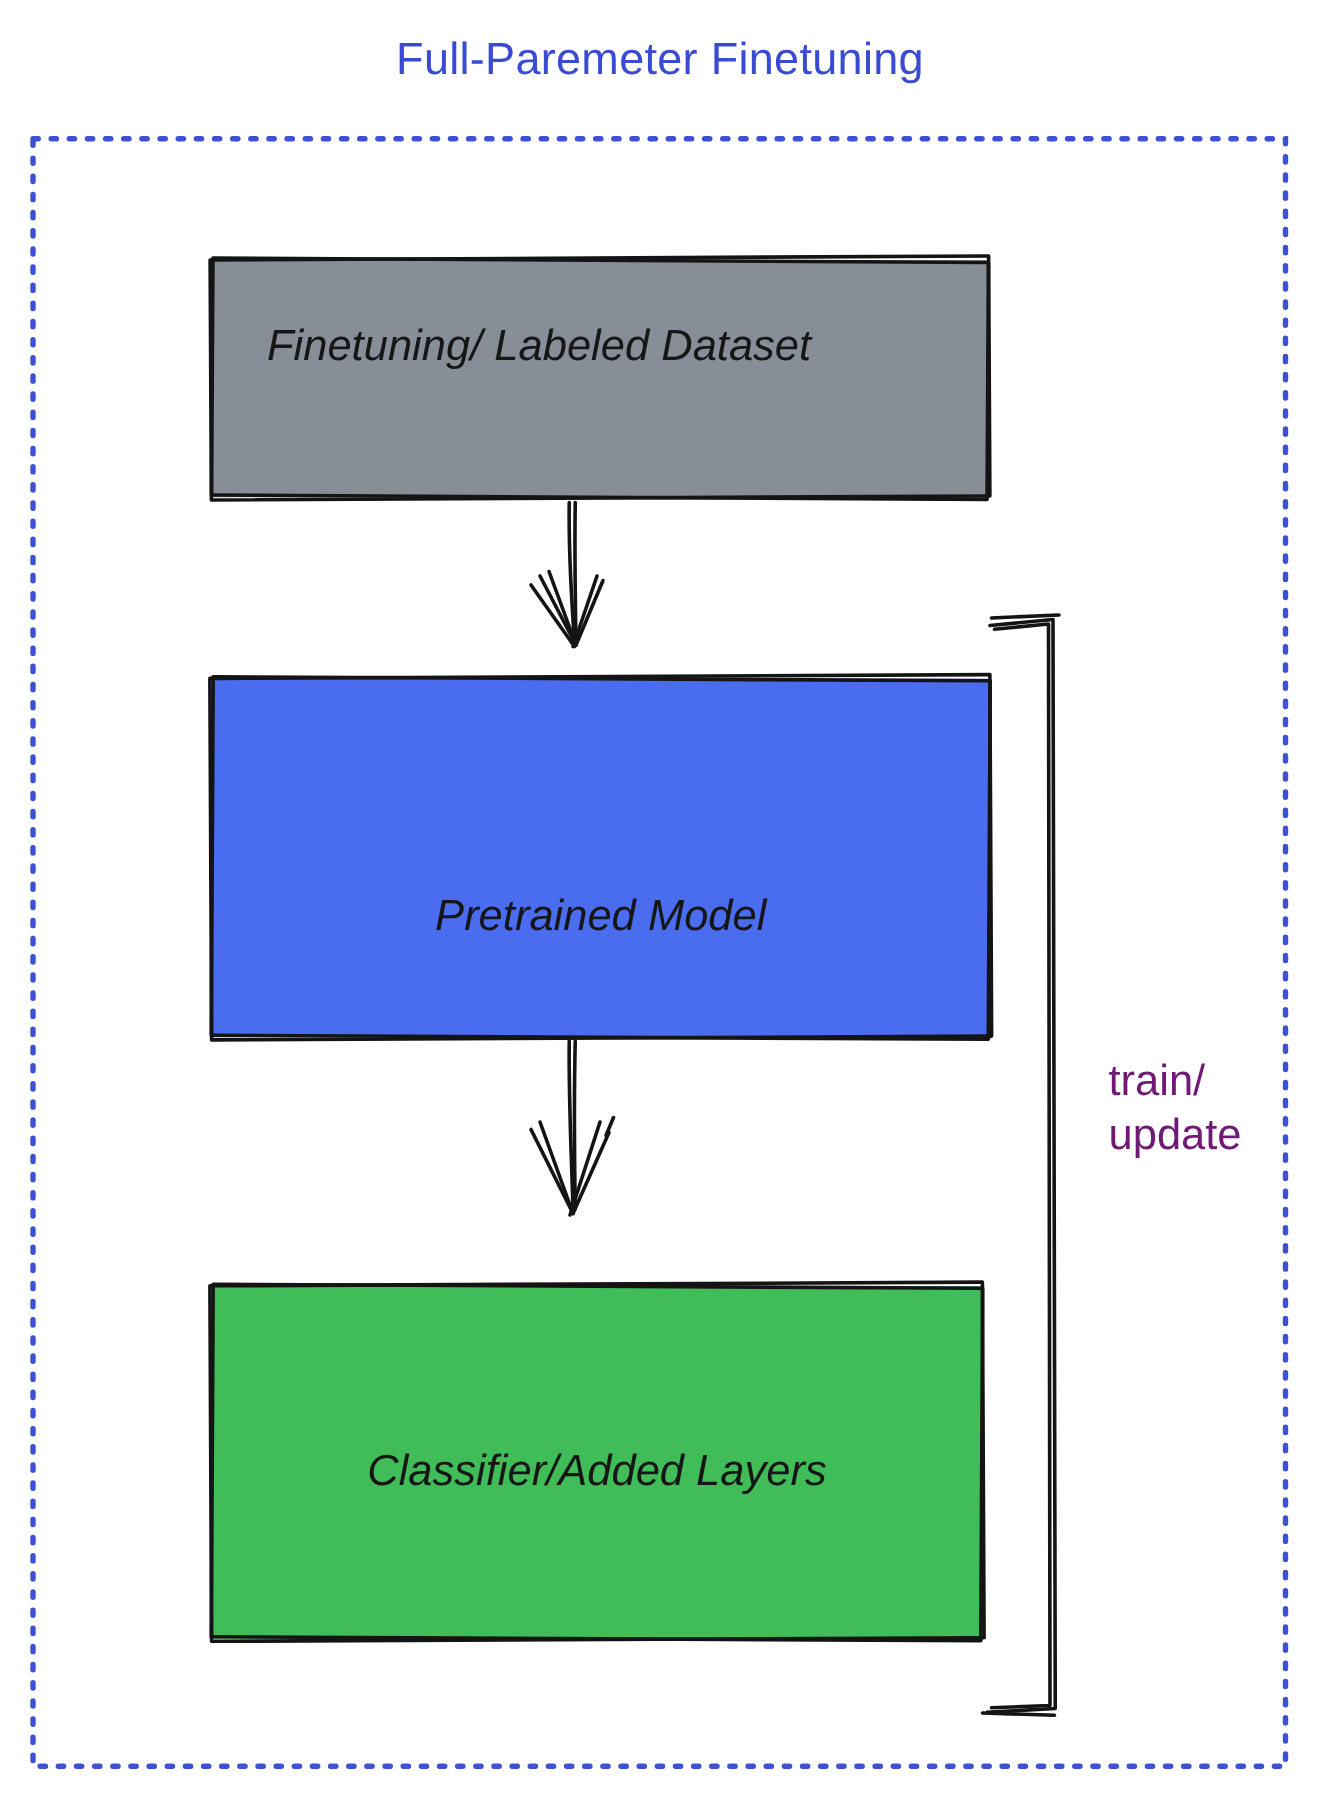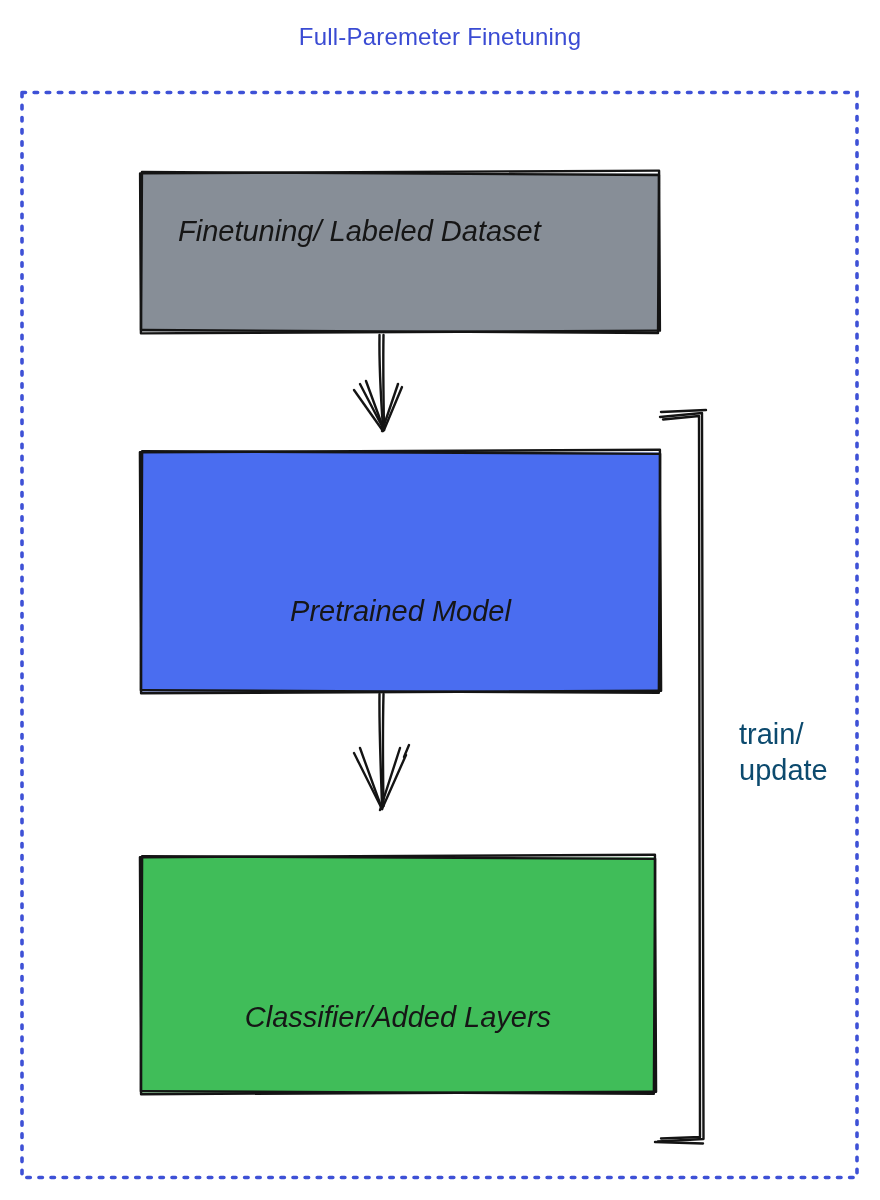--- a/index.html
+++ b/index.html
@@ -22,21 +22,21 @@
     width: 880px;
     height: 1200px;
     display: block;
   }
   .diagram-title {
     position: absolute;
     left: 0;
     top: 23px;
     width: 880px;
     text-align: center;
-    font-size: 24px;
+    font-size: 30px;
     letter-spacing: 0.2px;
     white-space: nowrap;
   }
   .box-label {
     position: absolute;
     font-size: 29px;
     color: #161616;
     white-space: nowrap;
     font-style: italic;
   }
@@ -49,31 +49,29 @@
     top: 556px;
     width: 519px;
     text-align: center;
     margin-top: 39px;
   }
   .label-classifier {
     left: 141px;
     top: 965px;
     width: 514px;
     text-align: center;
-    margin-top: 36px;
   }
   .bracket-label {
     position: absolute;
     left: 739px;
     top: 703px;
     font-size: 29px;
     line-height: 36px;
-    color: #0c4a6e;
+    color: #701a75;
     white-space: nowrap;
-    margin-top: 13px;
   }
 </style>
 </head>
 <body>
 
 <div class="canvas">
 
   <div class="diagram-title" style="color: rgb(58, 75, 211);">Full-Paremeter Finetuning</div>
 
   <svg class="strokes-svg" viewBox="0 0 880 1200">

